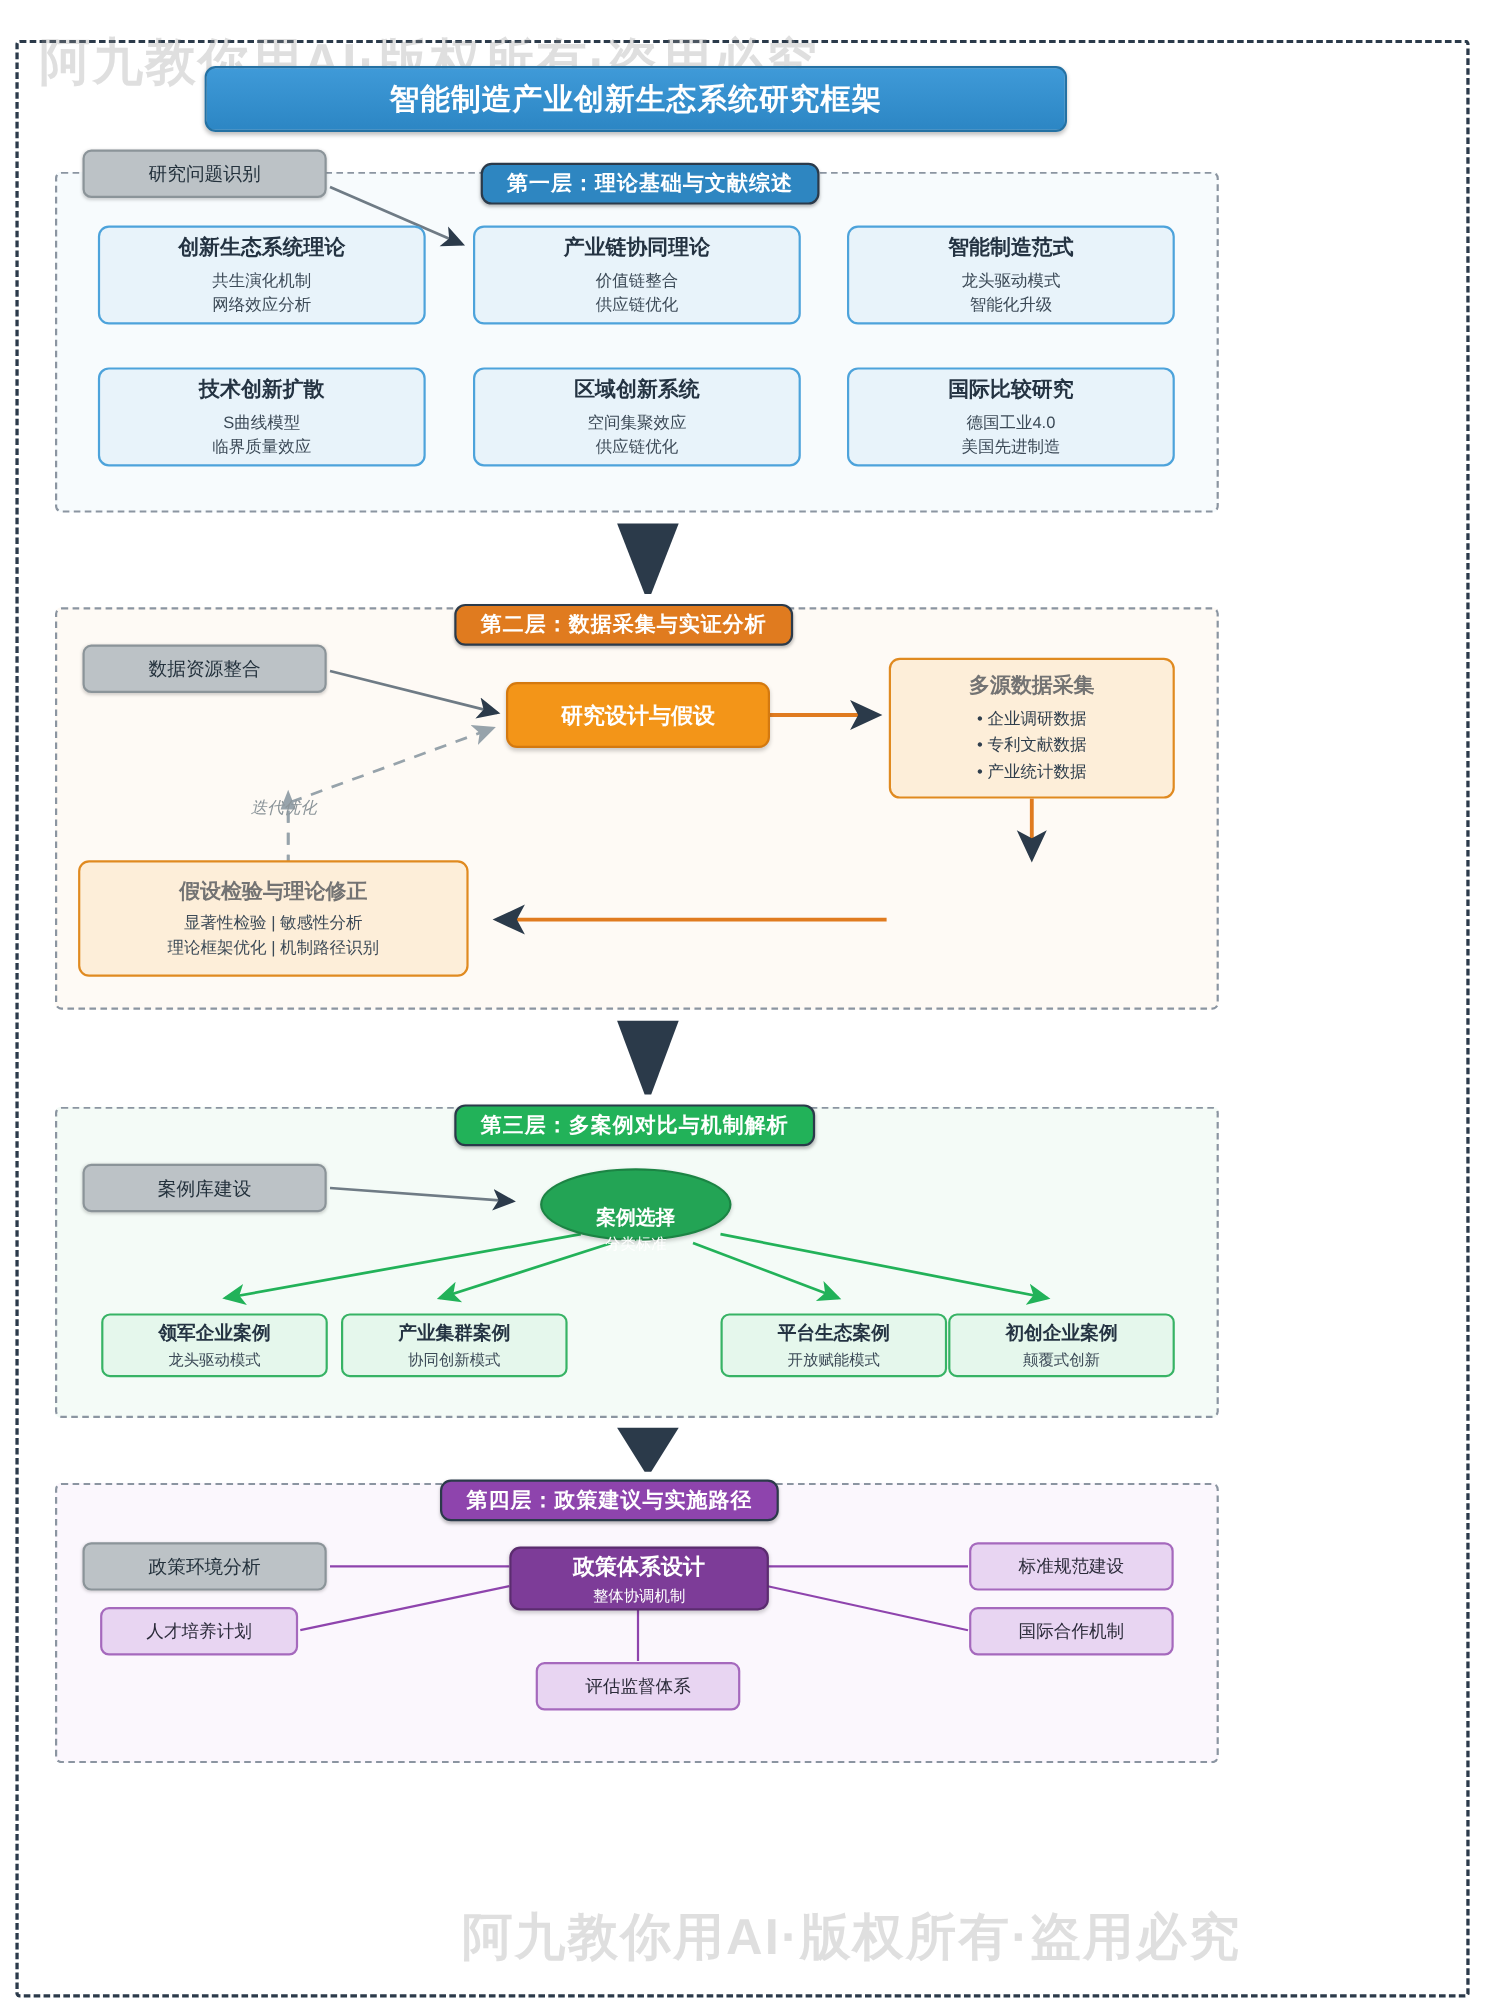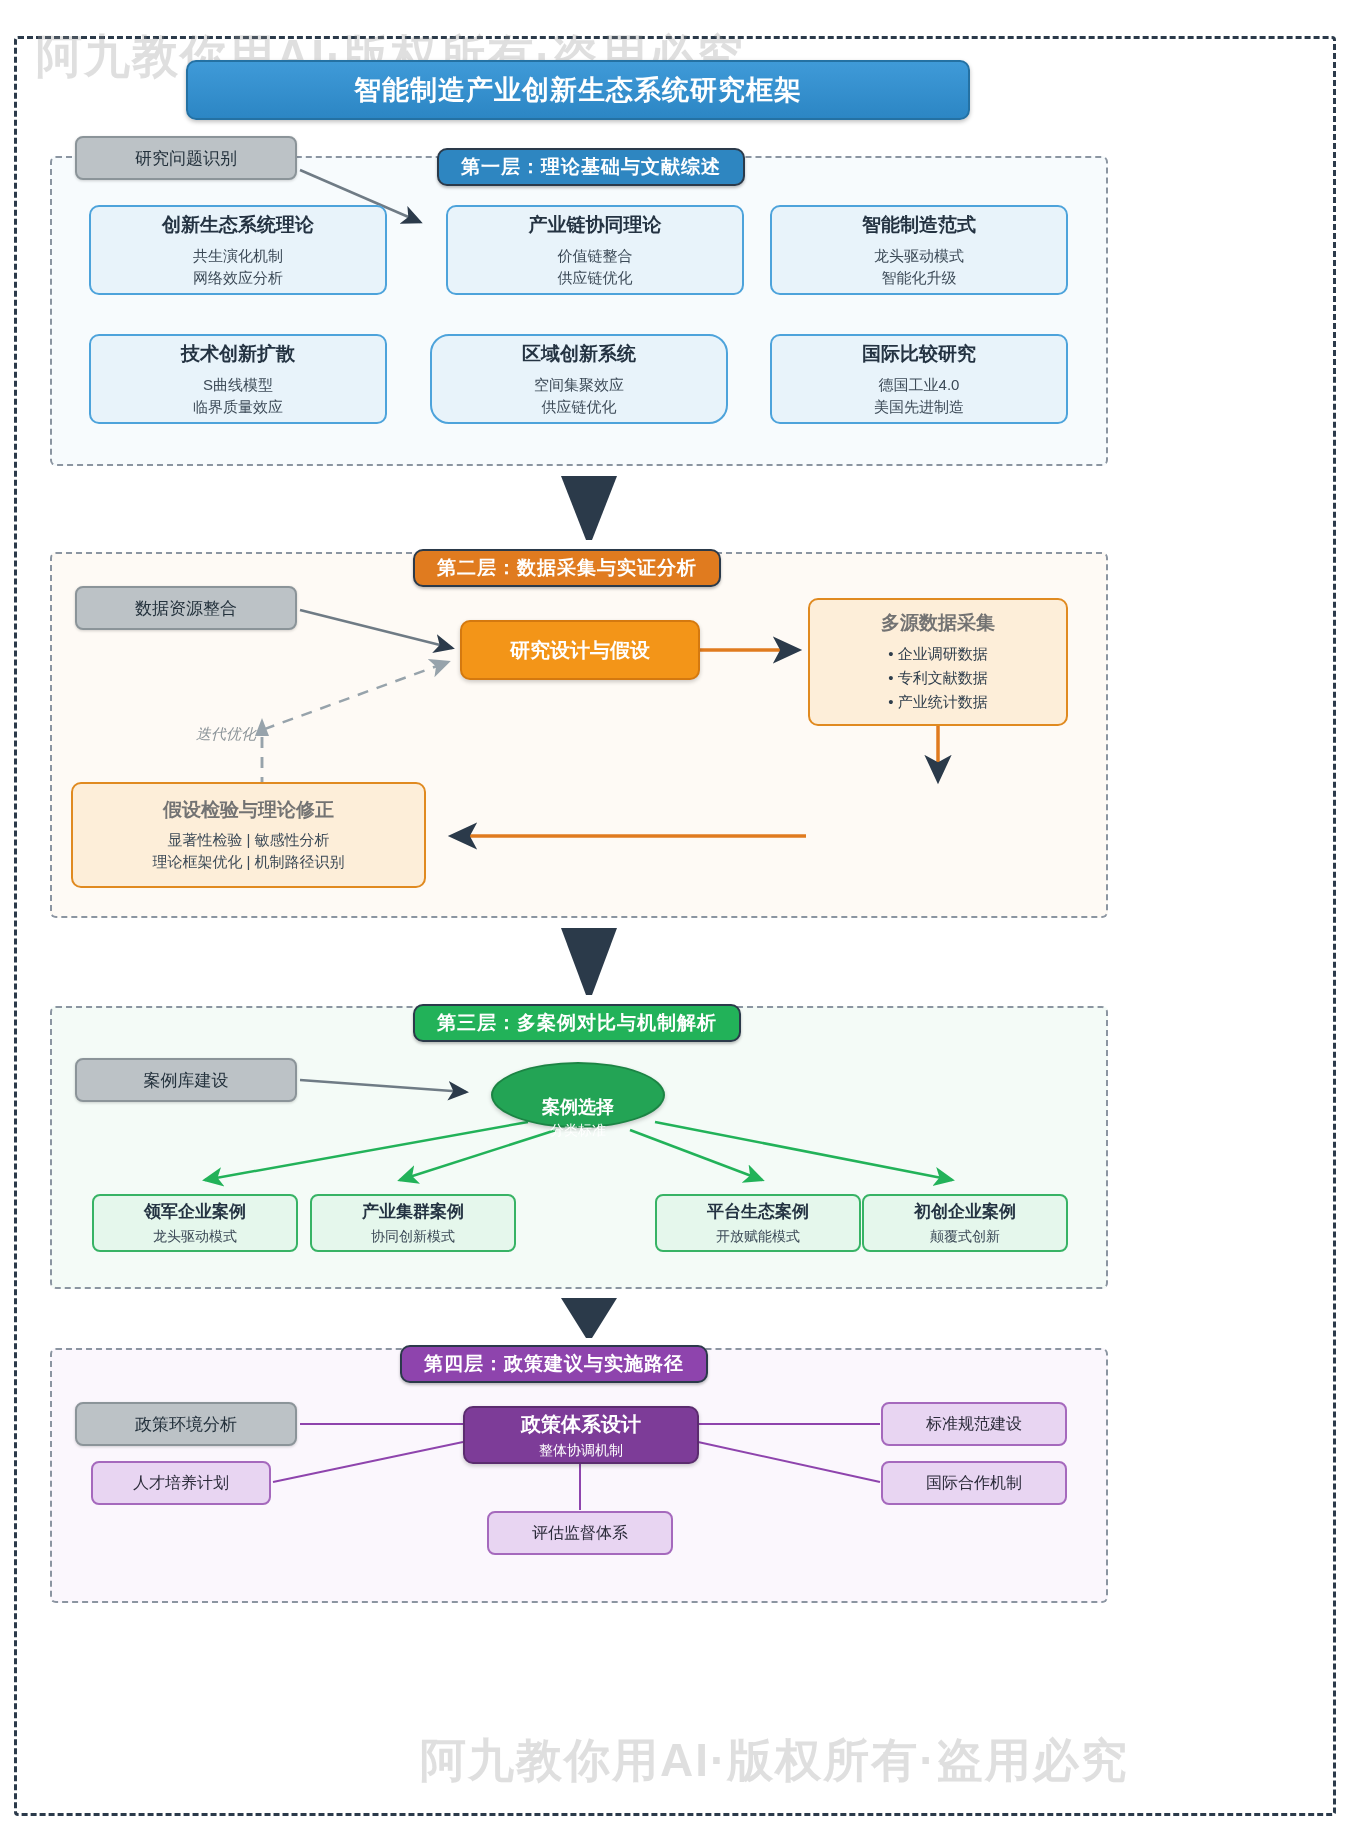--- a/index.html
+++ b/index.html
@@ -161,20 +161,21 @@
 
   svg.overlay {
     position: absolute; left: 0; top: 0;
     width: 1350px; height: 1830px;
     pointer-events: none;
   }
   .it-label {
     position: absolute;
     font-size: 15px; font-style: italic;
     color: #8b9499;
+    margin-left: 32px;
   }
 </style>
 </head>
 <body>
 
 <div id="canvas">
 
   <div class="outer-frame"></div>
 
   <div class="watermark wm1">阿九教你用AI·版权所有·盗用必究</div>
@@ -240,37 +241,37 @@
   <div class="it-label" style="left:196px; top:725px;">迭代优化</div>
 
   <div class="layer-pill pill1">第一层：理论基础与文献综述</div>
   <div class="grey-box" style="left:75px; top:136px; width:222px; height:44px;">研究问题识别</div>
 
   <div class="card blue-card" style="left:89px; top:205px; width:298px; height:90px;">
     <div class="ttl">创新生态系统理论</div>
     <div class="sub">共生演化机制</div>
     <div class="sub">网络效应分析</div>
   </div>
-  <div class="card blue-card" style="left:446px; top:205px; width:298px; height:90px;align-items:center;">
+  <div class="card blue-card" style="left:430px; top:205px; width:298px; height:90px;align-items:center;">
     <div class="ttl">产业链协同理论</div>
     <div class="sub">价值链整合</div>
     <div class="sub">供应链优化</div>
   </div>
   <div class="card blue-card" style="left:770px; top:205px; width:298px; height:90px;">
     <div class="ttl">智能制造范式</div>
     <div class="sub">龙头驱动模式</div>
     <div class="sub">智能化升级</div>
   </div>
 
   <div class="card blue-card" style="left:89px; top:334px; width:298px; height:90px;">
     <div class="ttl">技术创新扩散</div>
     <div class="sub">S曲线模型</div>
     <div class="sub">临界质量效应</div>
   </div>
-  <div class="card blue-card" style="left:430px; top:334px; width:298px; height:90px;border-radius:19px;">
+  <div class="card blue-card" style="left:430px; top:334px; width:298px; height:90px;">
     <div class="ttl">区域创新系统</div>
     <div class="sub">空间集聚效应</div>
     <div class="sub">供应链优化</div>
   </div>
   <div class="card blue-card" style="left:770px; top:334px; width:298px; height:90px;">
     <div class="ttl">国际比较研究</div>
     <div class="sub">德国工业4.0</div>
     <div class="sub">美国先进制造</div>
   </div>
 

